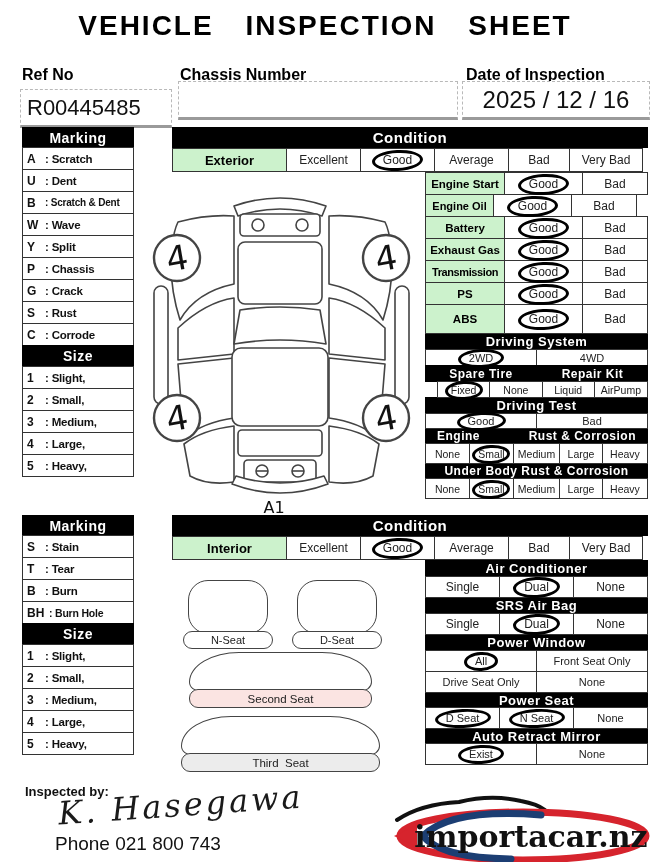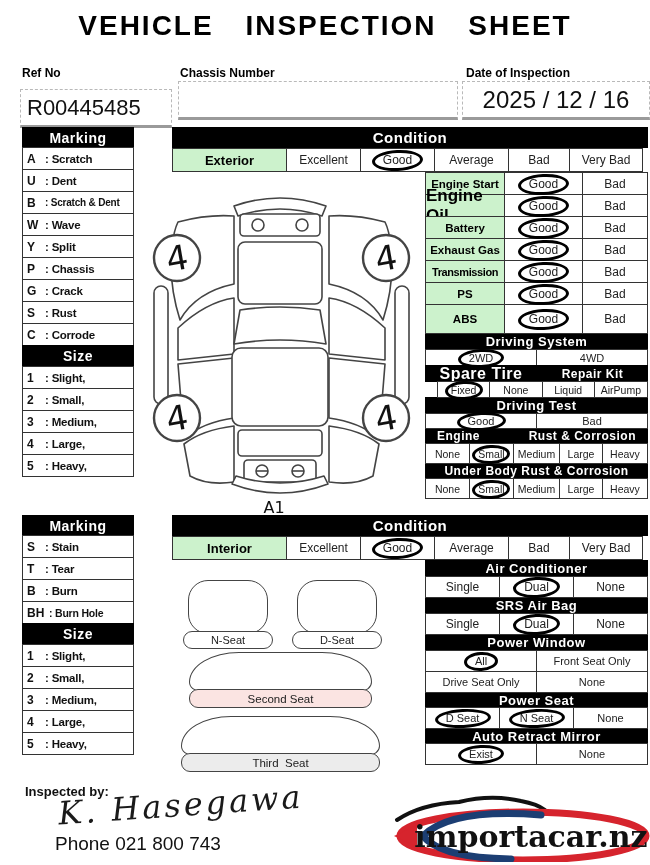--- a/index.html
+++ b/index.html
@@ -2,21 +2,21 @@
 <html><head>
 <meta charset="utf-8">
 <style>
   html,body{margin:0;padding:0;background:#fff;}
   .sheet{position:relative;width:650px;height:865px;background:#fff;overflow:hidden;
          font-family:"Liberation Sans","DejaVu Sans",sans-serif;color:#111;}
   .abs{position:absolute;}
   
   .title{left:0;top:10px;width:650px;text-align:center;font-size:28px;font-weight:bold;
          letter-spacing:2px;word-spacing:22px;color:#000;}
-  .fld-label{font-size:12px;font-weight:bold;color:#000;}
+  .fld-label{font-size:16px;font-weight:bold;color:#000;}
   .fld-box{border:1px dashed #b9b9b9;border-bottom:3px solid #9a9a9a;background:#fff;
            display:flex;align-items:center;}
   .fld-val{font-size:22px;color:#111;padding-left:6px;white-space:nowrap;}
   
   .bar{background:#000;color:#fff;font-weight:bold;display:flex;align-items:center;
        justify-content:center;font-size:13px;letter-spacing:0.5px;}
   .bar.split{justify-content:space-between;padding:0 12px;box-sizing:border-box;}
   
   .cell{border:1px solid #333;background:#fff;display:flex;align-items:center;
         justify-content:center;font-size:12px;color:#222;box-sizing:border-box;}
@@ -199,21 +199,21 @@
     <div class="row" style="height:23px;">
         <div class="cell green" style="width:80px;font-size:11.5px;">Engine Start</div>
         <div class="cell" style="width:79px;">
           <span class="opt circled">Good</span>
         </div>
         <div class="cell" style="width:66px;">
           <span class="opt">Bad</span>
         </div>
       </div>
     <div class="row" style="height:23px;">
-        <div class="cell green" style="width:80px;font-size:17px;">Engine Oil</div>
+        <div class="cell green" style="width:69px;font-size:11px;">Engine Oil</div>
         <div class="cell" style="width:79px;">
           <span class="opt circled">Good</span>
         </div>
         <div class="cell" style="width:66px;">
           <span class="opt">Bad</span>
         </div>
       </div>
     <div class="row" style="height:23px;">
         <div class="cell green" style="width:80px;font-size:11.5px;">Battery</div>
         <div class="cell" style="width:79px;">
@@ -263,21 +263,21 @@
     <div class="bar" style="height:17px;">Driving System</div>
     <div class="row" style="height:17px;">
       <div class="cell" style="width:112px;font-size:11px;">
           <span class="opt circled">2WD</span>
         </div>
       <div class="cell" style="width:112px;font-size:11px;">
           <span class="opt">4WD</span>
         </div>
     </div>
     <div class="row" style="height:17px;">
-      <div class="bar" style="width:112px;font-size:16px;">Spare Tire</div>
+      <div class="bar" style="width:112px;font-size:12px;">Spare Tire</div>
       <div class="bar" style="width:111px;font-size:12px;">Repair Kit</div>
     </div>
     <div class="row tight" style="height:17px;padding-left:12px;">
       <div class="cell" style="width:56px;font-size:10.5px;">
           <span class="opt circled">Fixed</span>
         </div>
       <div class="cell" style="width:56px;font-size:10.5px;">
           <span class="opt">None</span>
         </div>
       <div class="cell" style="width:56px;font-size:10.5px;">

